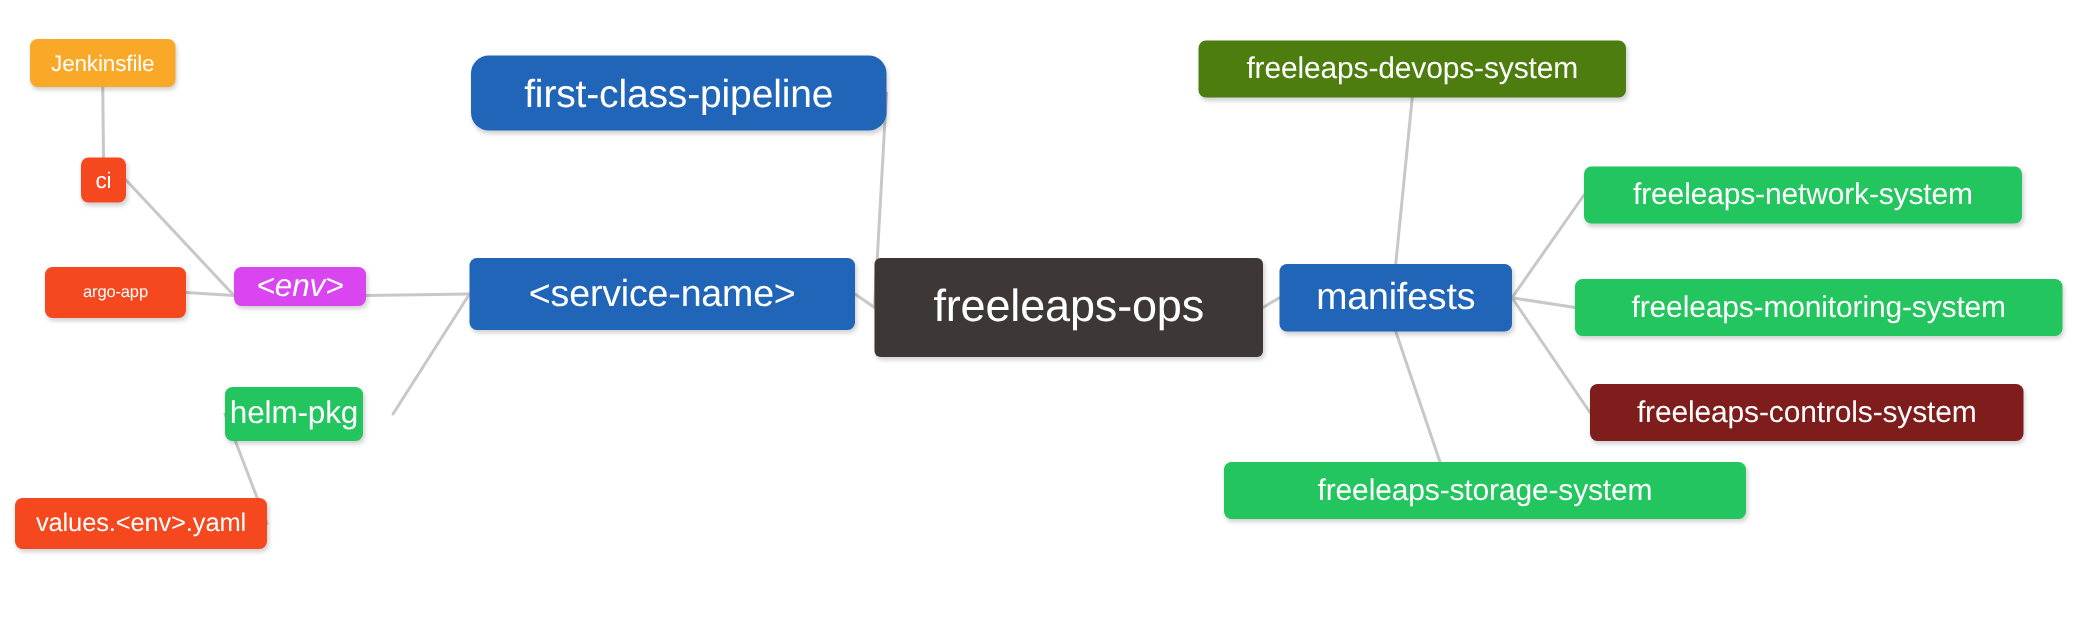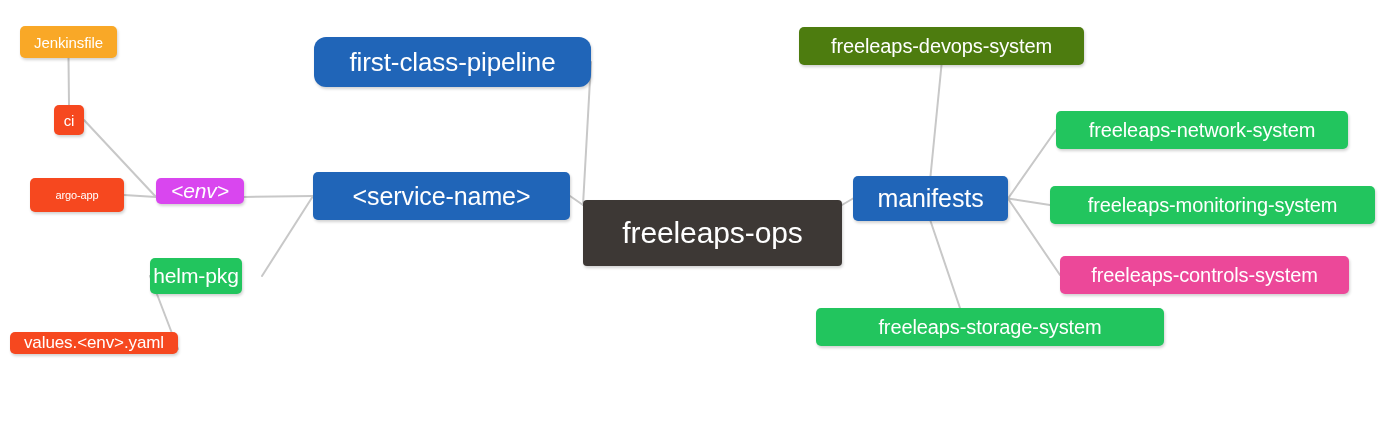--- a/index.html
+++ b/index.html
@@ -32,21 +32,20 @@
     align-items: center;
     justify-content: center;
     color: #ffffff;
     border-radius: 5px;
     white-space: nowrap;
     box-shadow: 1px 2px 3px rgba(0,0,0,0.18);
     letter-spacing: -0.1px;
   }
   .node.root {
     border-radius: 4px;
-    margin-top: 28px;
   }
 </style>
 </head>
 <body>
 
 <div id="mindmap">
   <svg id="edges" width="1390" height="421" viewBox="0 0 1390 421">
       <line x1="583" y1="205" x2="570" y2="196" stroke="#c8c8c8" stroke-width="2" stroke-linecap="round"></line>
       <line x1="842" y1="205" x2="853" y2="198.5" stroke="#c8c8c8" stroke-width="2" stroke-linecap="round"></line>
       <line x1="583" y1="205" x2="591" y2="62" stroke="#c8c8c8" stroke-width="2" stroke-linecap="round"></line>
@@ -65,20 +64,20 @@
   <div id="nodes-layer">
       <div class="node root" style="left: 583px; top: 172px; width: 259px; height: 66px; background: rgb(61, 56, 53); font-size: 30px;">freeleaps-ops</div>
       <div class="node" style="left: 313px; top: 172px; width: 257px; height: 48px; background: rgb(32, 101, 184); font-size: 25px;">&lt;service-name&gt;</div>
       <div class="node" style="left: 853px; top: 176px; width: 155px; height: 45px; background: rgb(32, 101, 184); font-size: 25px;">manifests</div>
       <div class="node" style="left: 314px; top: 37px; width: 277px; height: 50px; background: rgb(32, 101, 184); font-size: 26px; border-radius: 12px;">first-class-pipeline</div>
       <div class="node" style="left: 156px; top: 178px; width: 88px; height: 26px; background: #d946ef; font-size: 21px; font-style: italic;">&lt;env&gt;</div>
       <div class="node" style="left: 150px; top: 258px; width: 92px; height: 36px; background: rgb(34, 197, 94); font-size: 21px;">helm-pkg</div>
       <div class="node" style="left: 54px; top: 105px; width: 30px; height: 30px; background: rgb(246, 72, 31); font-size: 15px;">ci</div>
       <div class="node" style="left: 20px; top: 26px; width: 97px; height: 32px; background: rgb(249, 168, 39); font-size: 15px;">Jenkinsfile</div>
       <div class="node" style="left: 30px; top: 178px; width: 94px; height: 34px; background: rgb(246, 72, 31); font-size: 11px;">argo-app</div>
-      <div class="node" style="left: 10px; top: 332px; width: 168px; height: 22px; background: rgb(246, 72, 31); font-size: 17px;">values.&lt;env&gt;.yaml</div>
+      <div class="node" style="left: 10px; top: 332px; width: 168px; height: 34px; background: rgb(246, 72, 31); font-size: 17px;">values.&lt;env&gt;.yaml</div>
       <div class="node" style="left: 799px; top: 27px; width: 285px; height: 38px; background: #4d7c0f; font-size: 20px;">freeleaps-devops-system</div>
       <div class="node" style="left: 1056px; top: 111px; width: 292px; height: 38px; background: rgb(34, 197, 94); font-size: 20px;">freeleaps-network-system</div>
       <div class="node" style="left: 1050px; top: 186px; width: 325px; height: 38px; background: rgb(34, 197, 94); font-size: 20px;">freeleaps-monitoring-system</div>
-      <div class="node" style="left: 1060px; top: 256px; width: 289px; height: 38px; background: #ec4899; font-size: 20px;">freeleaps-controls-system</div>
+      <div class="node" style="left: 1060px; top: 256px; width: 289px; height: 38px; background: #7f1d1d; font-size: 20px;">freeleaps-controls-system</div>
       <div class="node" style="left: 816px; top: 308px; width: 348px; height: 38px; background: rgb(34, 197, 94); font-size: 20px;">freeleaps-storage-system</div>
     </div>
 </div>
 
 </body></html>

